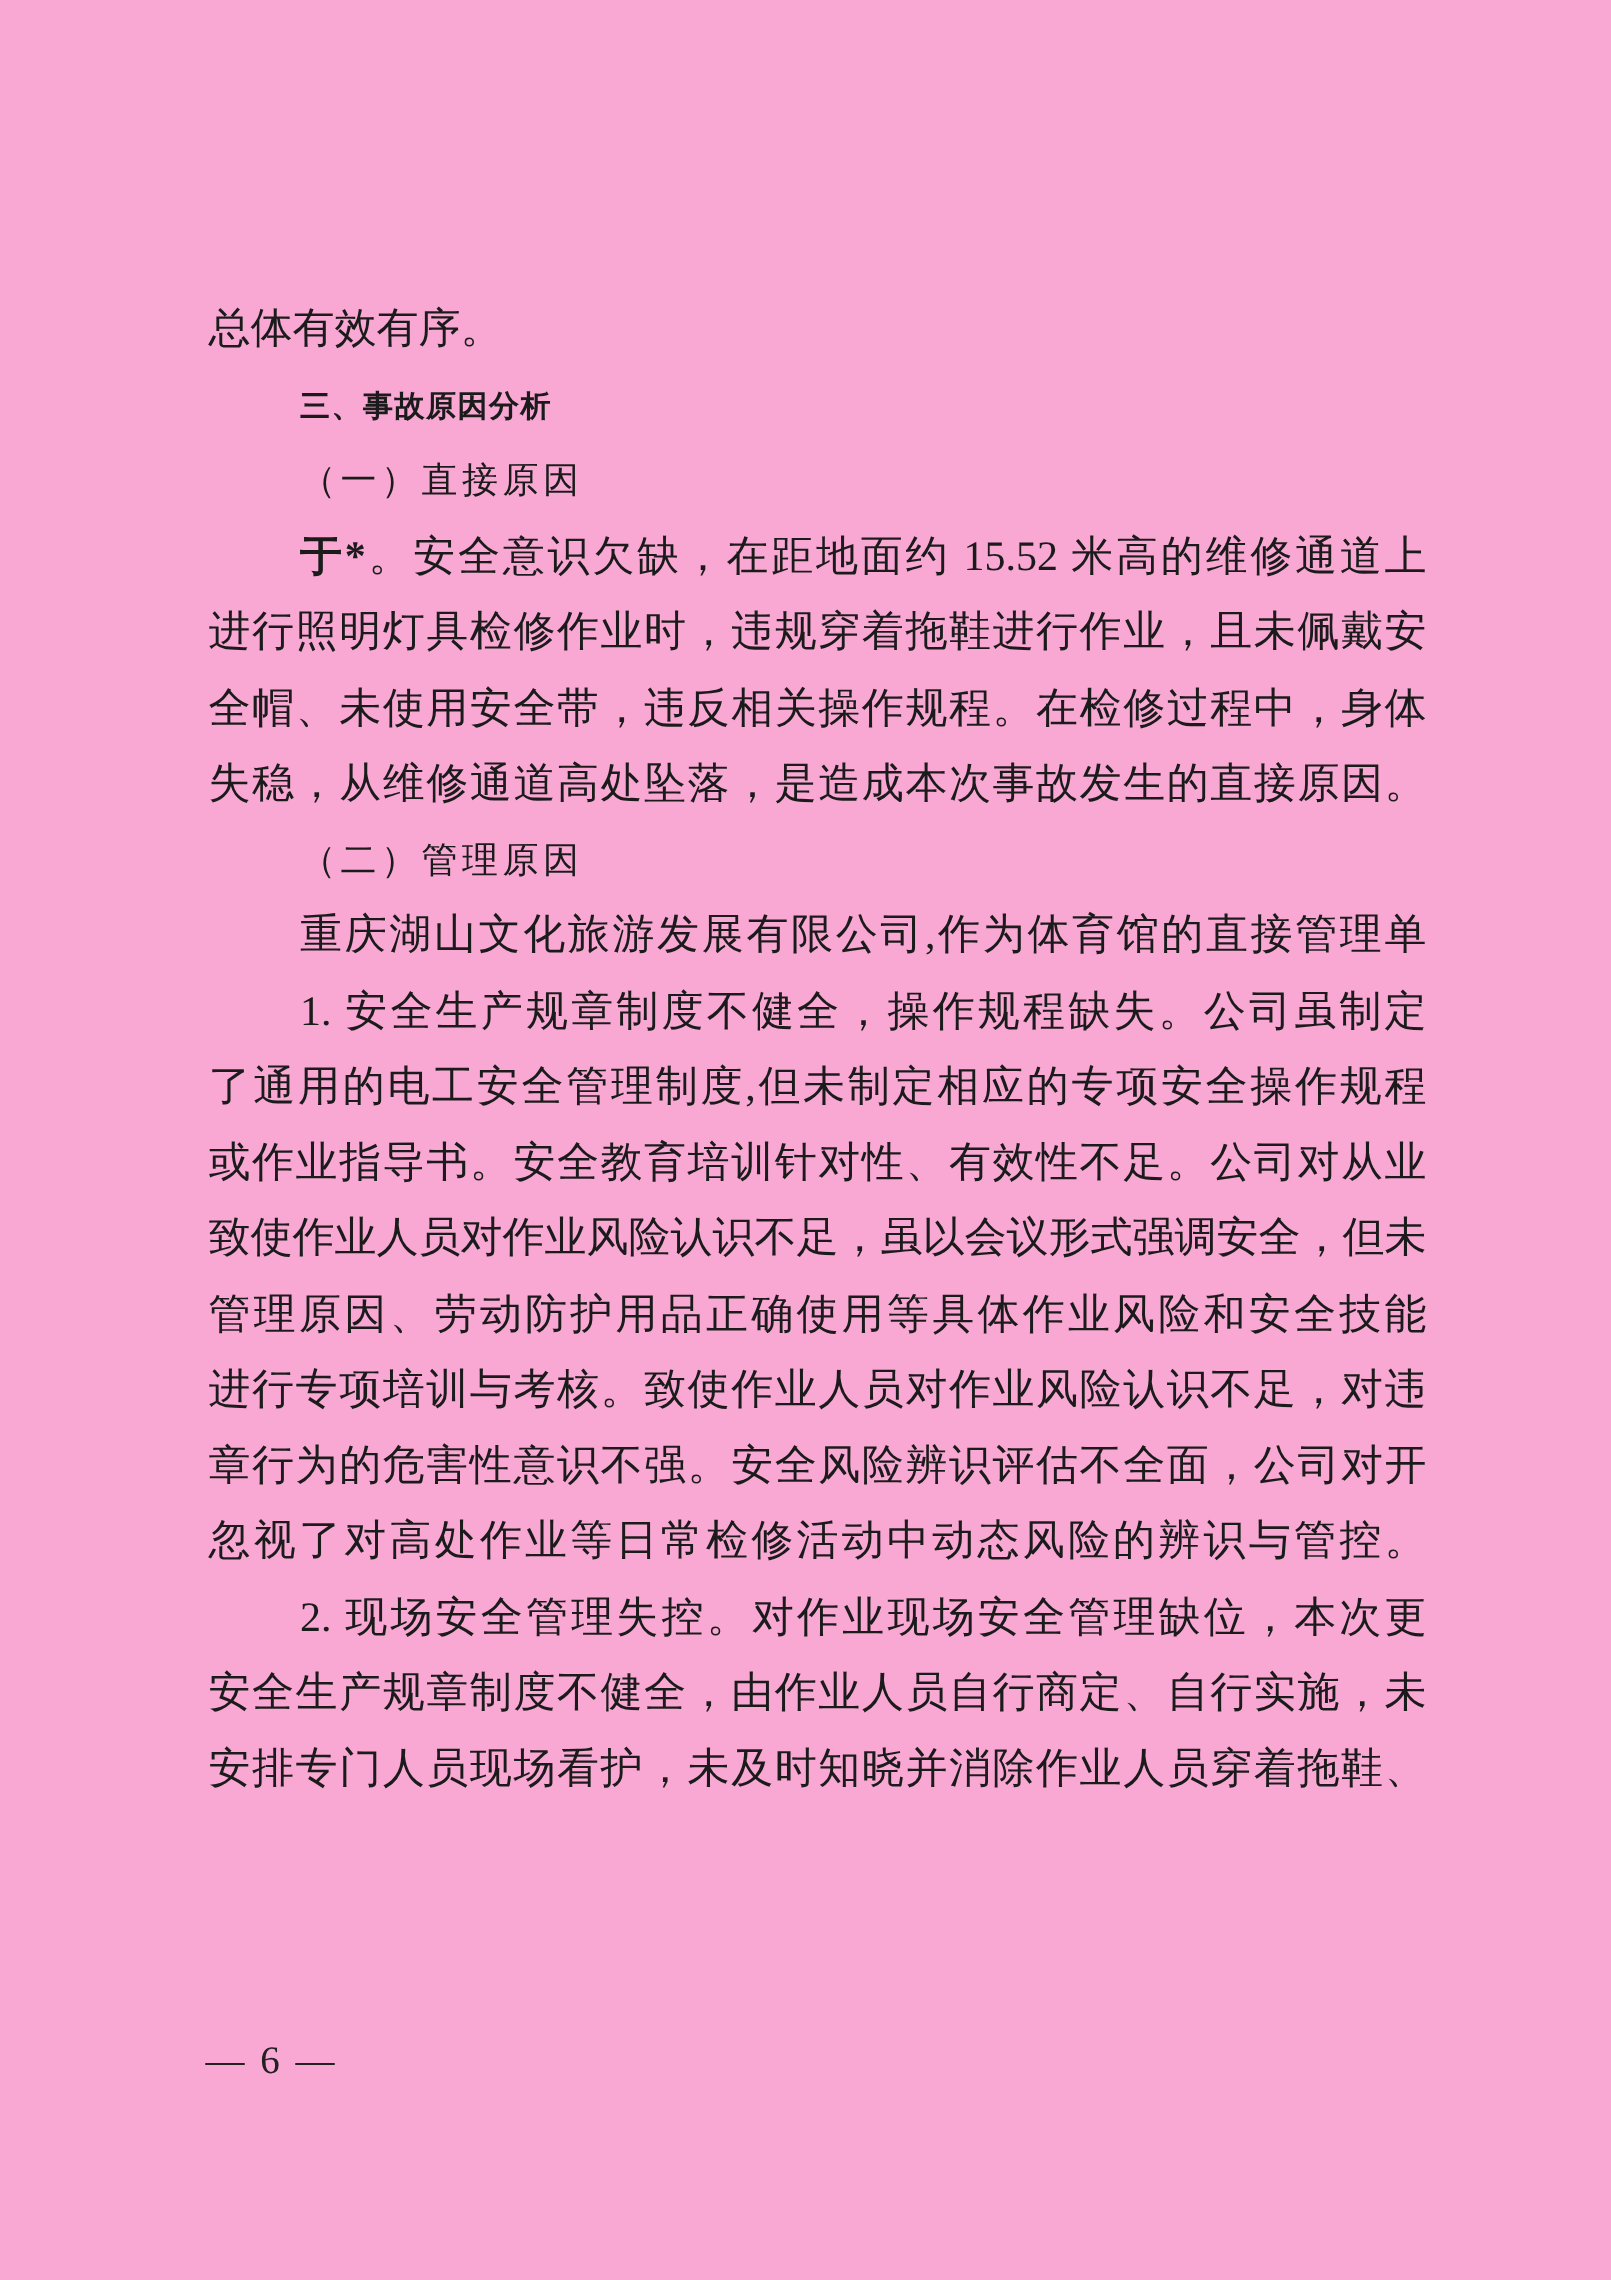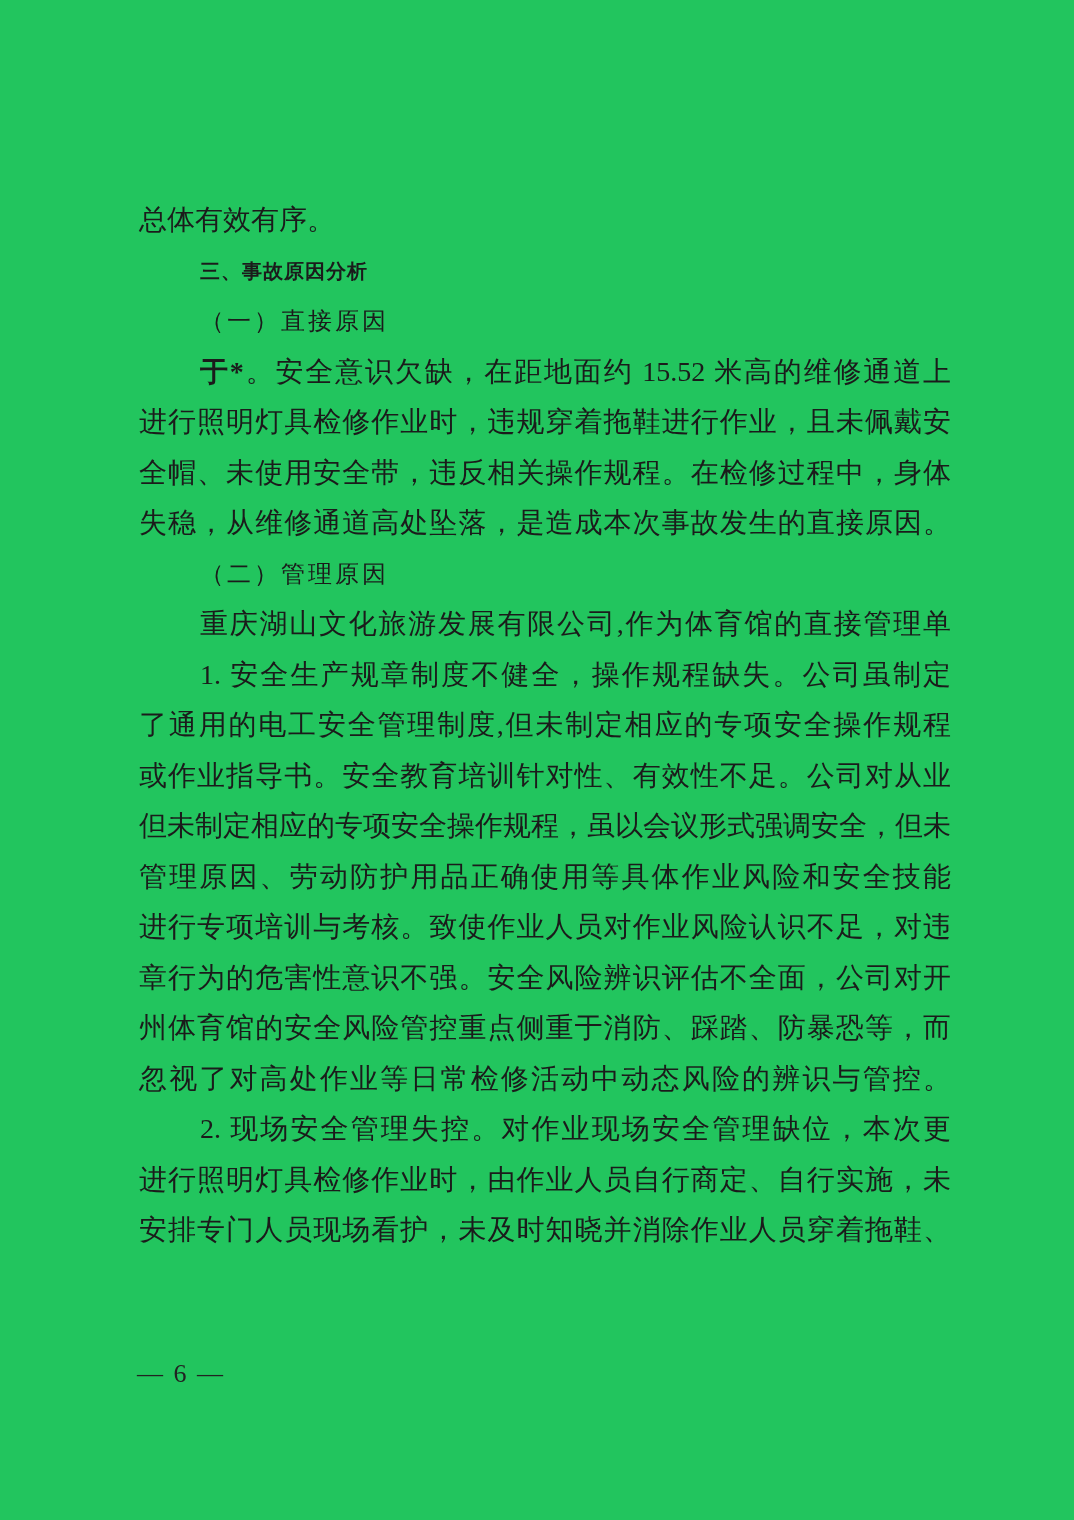--- a/index.html
+++ b/index.html
@@ -4,21 +4,21 @@
 <style>
   html, body {
     margin: 0;
     padding: 0;
     background: #ffffff;
   }
   .page {
     position: relative;
     width: 1074px;
     height: 1520px;
-    background: #22c55e;
+    background: #f9a8d4;
     overflow: hidden;
     color: #1b1b1b;
     font-family: "Liberation Serif", "DejaVu Serif", serif;
   }
   .text-block {
     position: absolute;
     left: 139px;
     top: 195px;
     width: 812px;
   }
@@ -81,28 +81,27 @@
     <div class="line stretch">全帽、未使用安全带，违反相关操作规程。在检修过程中，身体</div>
     <div class="line stretch">失稳，从维修通道高处坠落，是造成本次事故发生的直接原因。</div>
 
     <div class="line kai indent">（二）管理原因</div>
 
     <div class="line bold indent stretch">重庆湖山文化旅游发展有限公司,作为体育馆的直接管理单</div>
 
     <div class="line indent stretch">1. 安全生产规章制度不健全，操作规程缺失。公司虽制定</div>
     <div class="line stretch">了通用的电工安全管理制度,但未制定相应的专项安全操作规程</div>
     <div class="line stretch">或作业指导书。安全教育培训针对性、有效性不足。公司对从业</div>
-    <div class="line stretch">但未制定相应的专项安全操作规程，虽以会议形式强调安全，但未</div>
+    <div class="line stretch">致使作业人员对作业风险认识不足，虽以会议形式强调安全，但未</div>
     <div class="line stretch">管理原因、劳动防护用品正确使用等具体作业风险和安全技能</div>
     <div class="line stretch">进行专项培训与考核。致使作业人员对作业风险认识不足，对违</div>
     <div class="line stretch">章行为的危害性意识不强。安全风险辨识评估不全面，公司对开</div>
-    <div class="line stretch">州体育馆的安全风险管控重点侧重于消防、踩踏、防暴恐等，而</div>
     <div class="line stretch">忽视了对高处作业等日常检修活动中动态风险的辨识与管控。</div>
 
     <div class="line indent stretch">2. 现场安全管理失控。对作业现场安全管理缺位，本次更</div>
-    <div class="line stretch">进行照明灯具检修作业时，由作业人员自行商定、自行实施，未</div>
+    <div class="line stretch">安全生产规章制度不健全，由作业人员自行商定、自行实施，未</div>
     <div class="line stretch">安排专门人员现场看护，未及时知晓并消除作业人员穿着拖鞋、</div>
 
   </div>
 
   <div class="footer">— 6 —</div>
 
 </div>
 
 </body></html>

